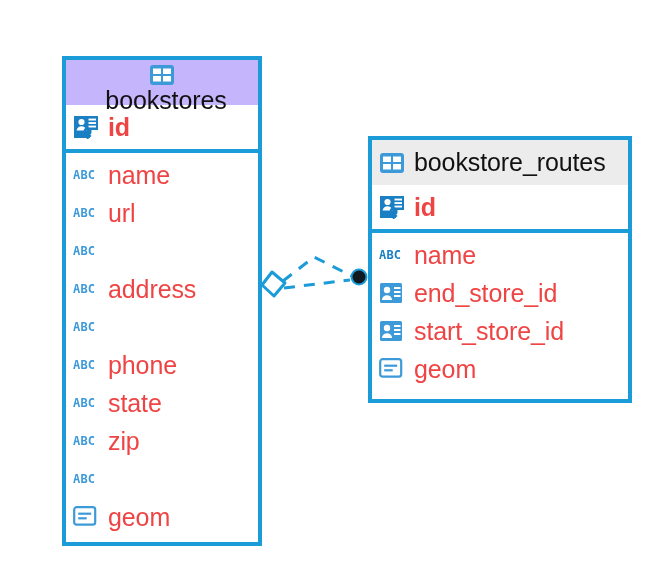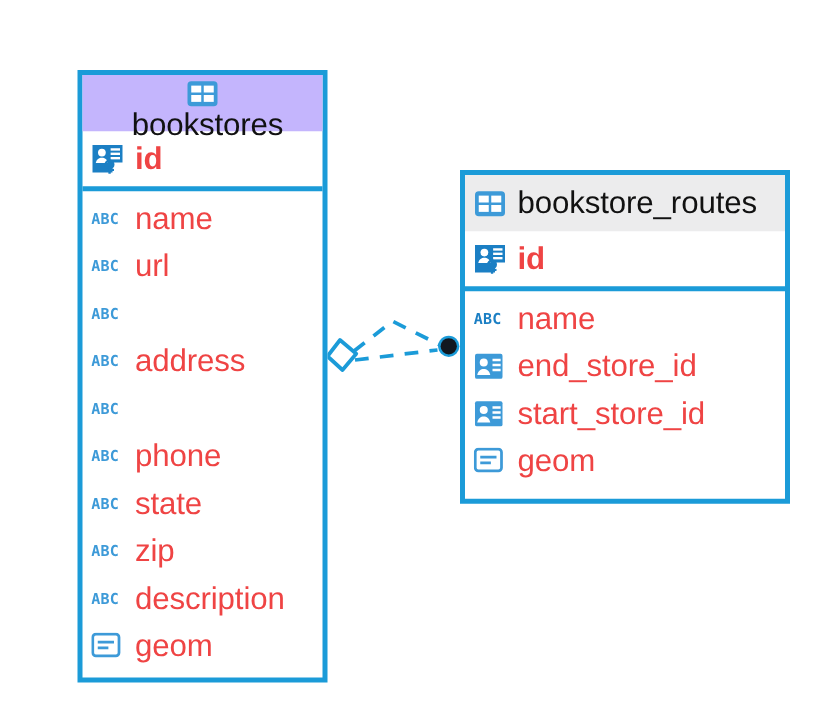--- a/index.html
+++ b/index.html
@@ -212,21 +212,20 @@
         </span>
         <span class="field-name">zip</span>
       </div>
 
       <div class="field-row">
         <span class="icon">
           <svg width="26" height="20" viewBox="0 0 26 20">
             <text x="0" y="14" font-family="'DejaVu Sans Mono', monospace" font-size="12" font-weight="bold" fill="#3d9ad8" letter-spacing="0.2">ABC</text>
           </svg>
         </span>
-        <span class="field-name">description</span>
       </div>
 
       <div class="field-row">
         <span class="icon">
           <svg width="26" height="22" viewBox="0 0 26 22">
             <rect x="1.2" y="1.2" width="21" height="17.5" rx="2.5" ry="2.5" fill="#ffffff" stroke="#3d9ad8" stroke-width="2.2"></rect>
             <rect x="5.2" y="6.6" width="13" height="2.2" fill="#3d9ad8"></rect>
             <rect x="5.2" y="11.2" width="8.5" height="2.2" fill="#3d9ad8"></rect>
           </svg>
         </span>

